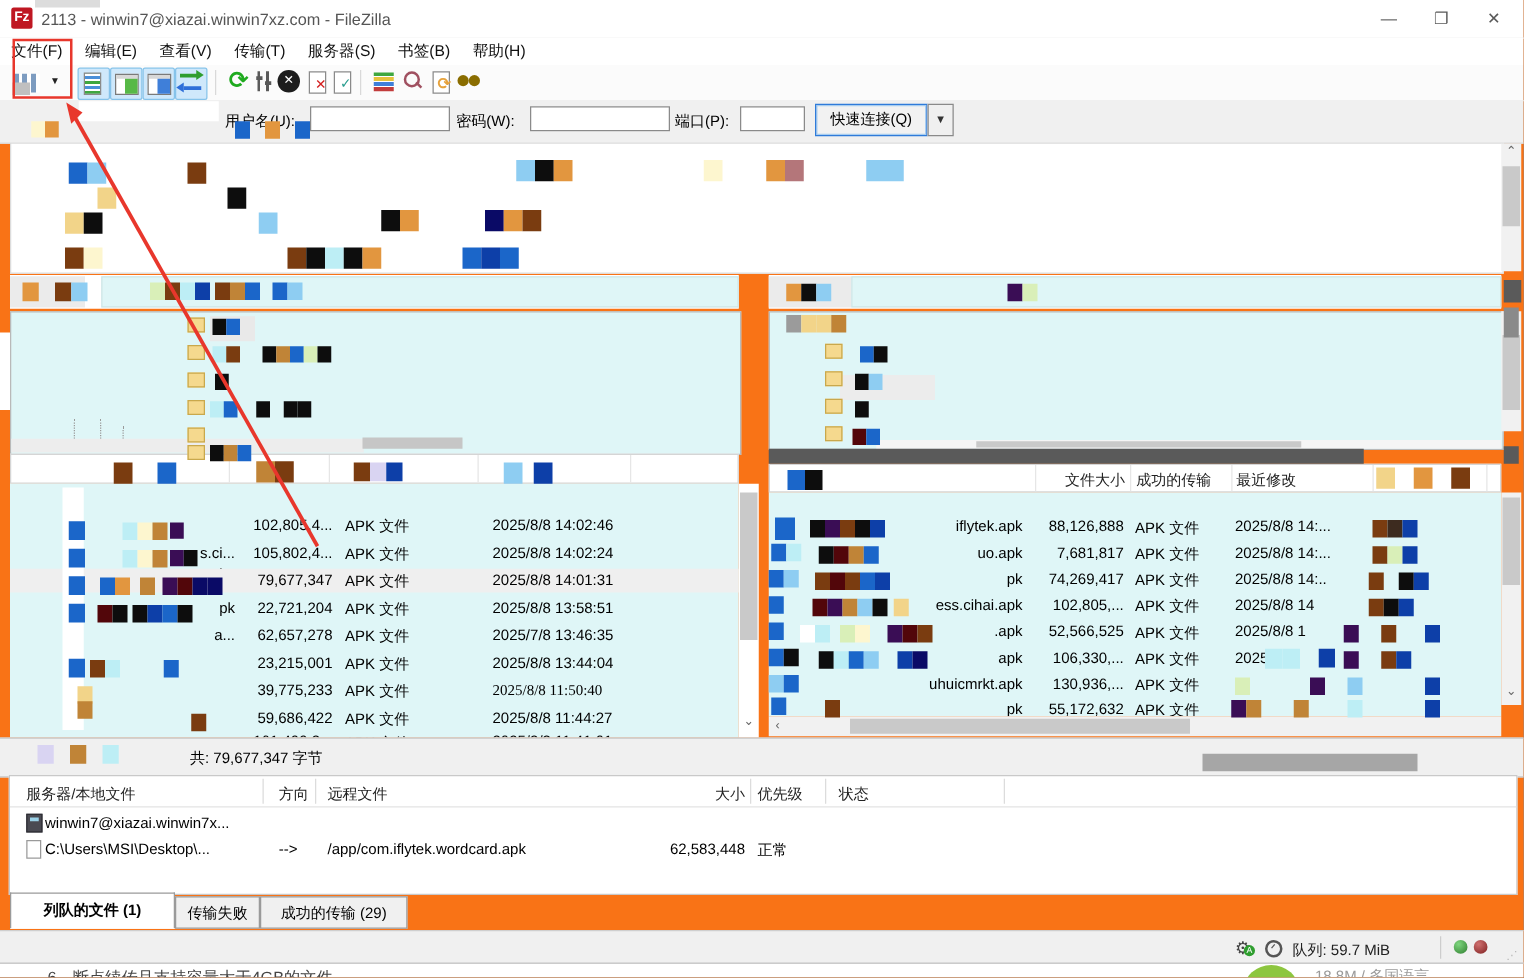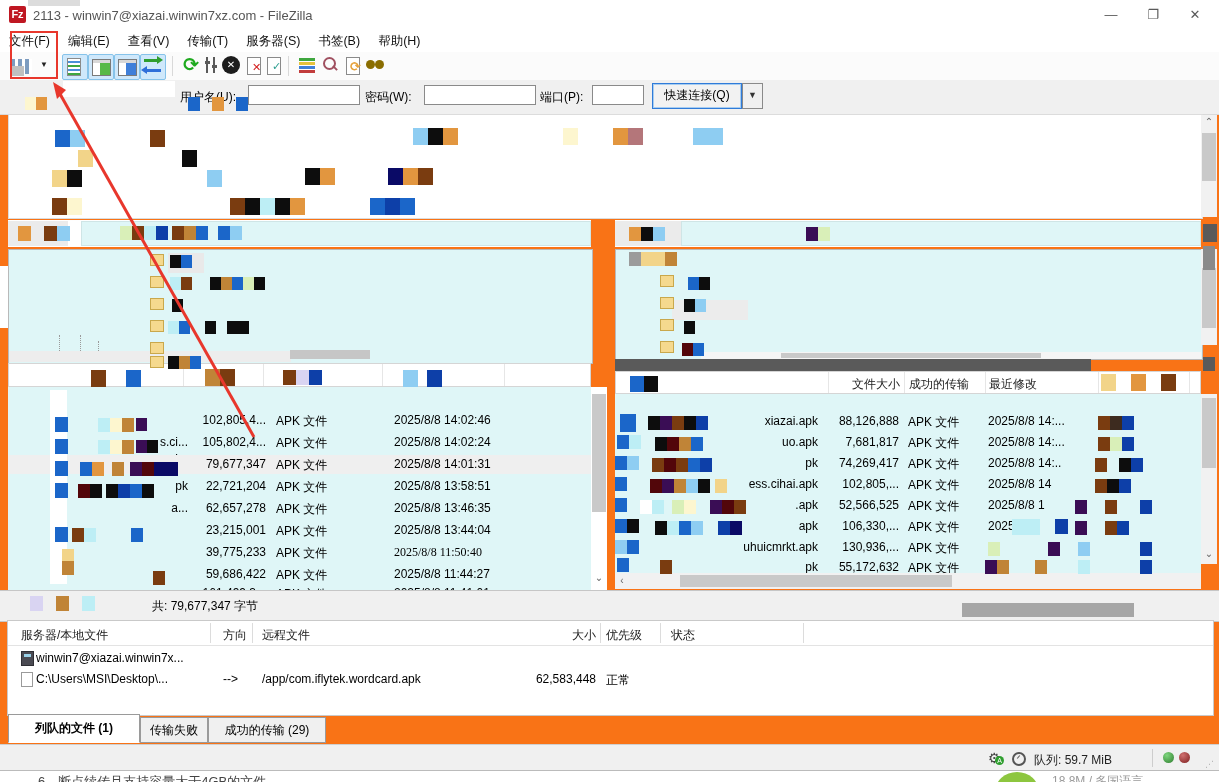--- a/index.html
+++ b/index.html
@@ -204,21 +204,21 @@
       <div class="abs" style="left: 0px; top: 90px; width: 583px; height: 19px; background: transparent;">
         <div class="row-cell r-align" style="left: 40px; width: 140px;">pk</div>
         <div class="row-cell r-align" style="left: 178px; width: 80px;">22,721,204</div>
         <div class="row-cell" style="left: 268px;">APK 文件</div>
         <div class="row-cell" style="left: 386px;">2025/8/8 13:58:51</div>
       </div>
       <div class="abs" style="left: 0px; top: 112px; width: 583px; height: 19px; background: transparent;">
         <div class="row-cell r-align" style="left: 40px; width: 140px;">a...</div>
         <div class="row-cell r-align" style="left: 178px; width: 80px;">62,657,278</div>
         <div class="row-cell" style="left: 268px;">APK 文件</div>
-        <div class="row-cell" style="left: 386px;">2025/8/8 13:46:35</div>
+        <div class="row-cell" style="left: 386px;">2025/7/8 13:46:35</div>
       </div>
       <div class="abs" style="left: 0px; top: 134px; width: 583px; height: 19px; background: transparent;">
         <div class="row-cell r-align" style="left: 40px; width: 140px;"></div>
         <div class="row-cell r-align" style="left: 178px; width: 80px;">23,215,001</div>
         <div class="row-cell" style="left: 268px;">APK 文件</div>
         <div class="row-cell" style="left: 386px;">2025/8/8 13:44:04</div>
       </div>
       <div class="abs" style="left: 0px; top: 156px; width: 583px; height: 19px; background: transparent;">
         <div class="row-cell r-align" style="left: 40px; width: 140px;"></div>
         <div class="row-cell r-align" style="left: 178px; width: 80px;">39,775,233</div>
@@ -260,21 +260,21 @@
       <div class="vline" style="left:288px;"></div>
     <div class="vline" style="left:369px;"></div>
       <div class="vline" style="left:482px;"></div>
       <div class="vline" style="left:573px;"></div>
     <div class="hdr-cell r-align" style="left:219px;width:65px;">文件大小</div>
     <div class="hdr-cell" style="left:293px;">成功的传输</div>
     <div class="hdr-cell" style="left:373px;">最近修改</div>
   </div>
   <div class="abs cyan" id="remote-list" style="left:615px;top:394px;width:586px;height:179px;overflow:hidden;">
       <div class="abs" style="left: 0px; top: 18px; width: 586px; height: 19px;">
-        <div class="row-cell r-align" style="left: 73px; width: 130px;">xiazai.apk</div>
+        <div class="row-cell r-align" style="left: 73px; width: 130px;">iflytek.apk</div>
         <div class="row-cell r-align" style="left: 209px; width: 75px;">88,126,888</div>
         <div class="row-cell" style="left: 293px;">APK 文件</div>
         <div class="row-cell" style="left: 373px;">2025/8/8 14:...</div>
       </div>
       <div class="abs" style="left: 0px; top: 39px; width: 586px; height: 19px;">
         <div class="row-cell r-align" style="left: 73px; width: 130px;">uo.apk</div>
         <div class="row-cell r-align" style="left: 209px; width: 75px;">7,681,817</div>
         <div class="row-cell" style="left: 293px;">APK 文件</div>
         <div class="row-cell" style="left: 373px;">2025/8/8 14:...</div>
       </div>

